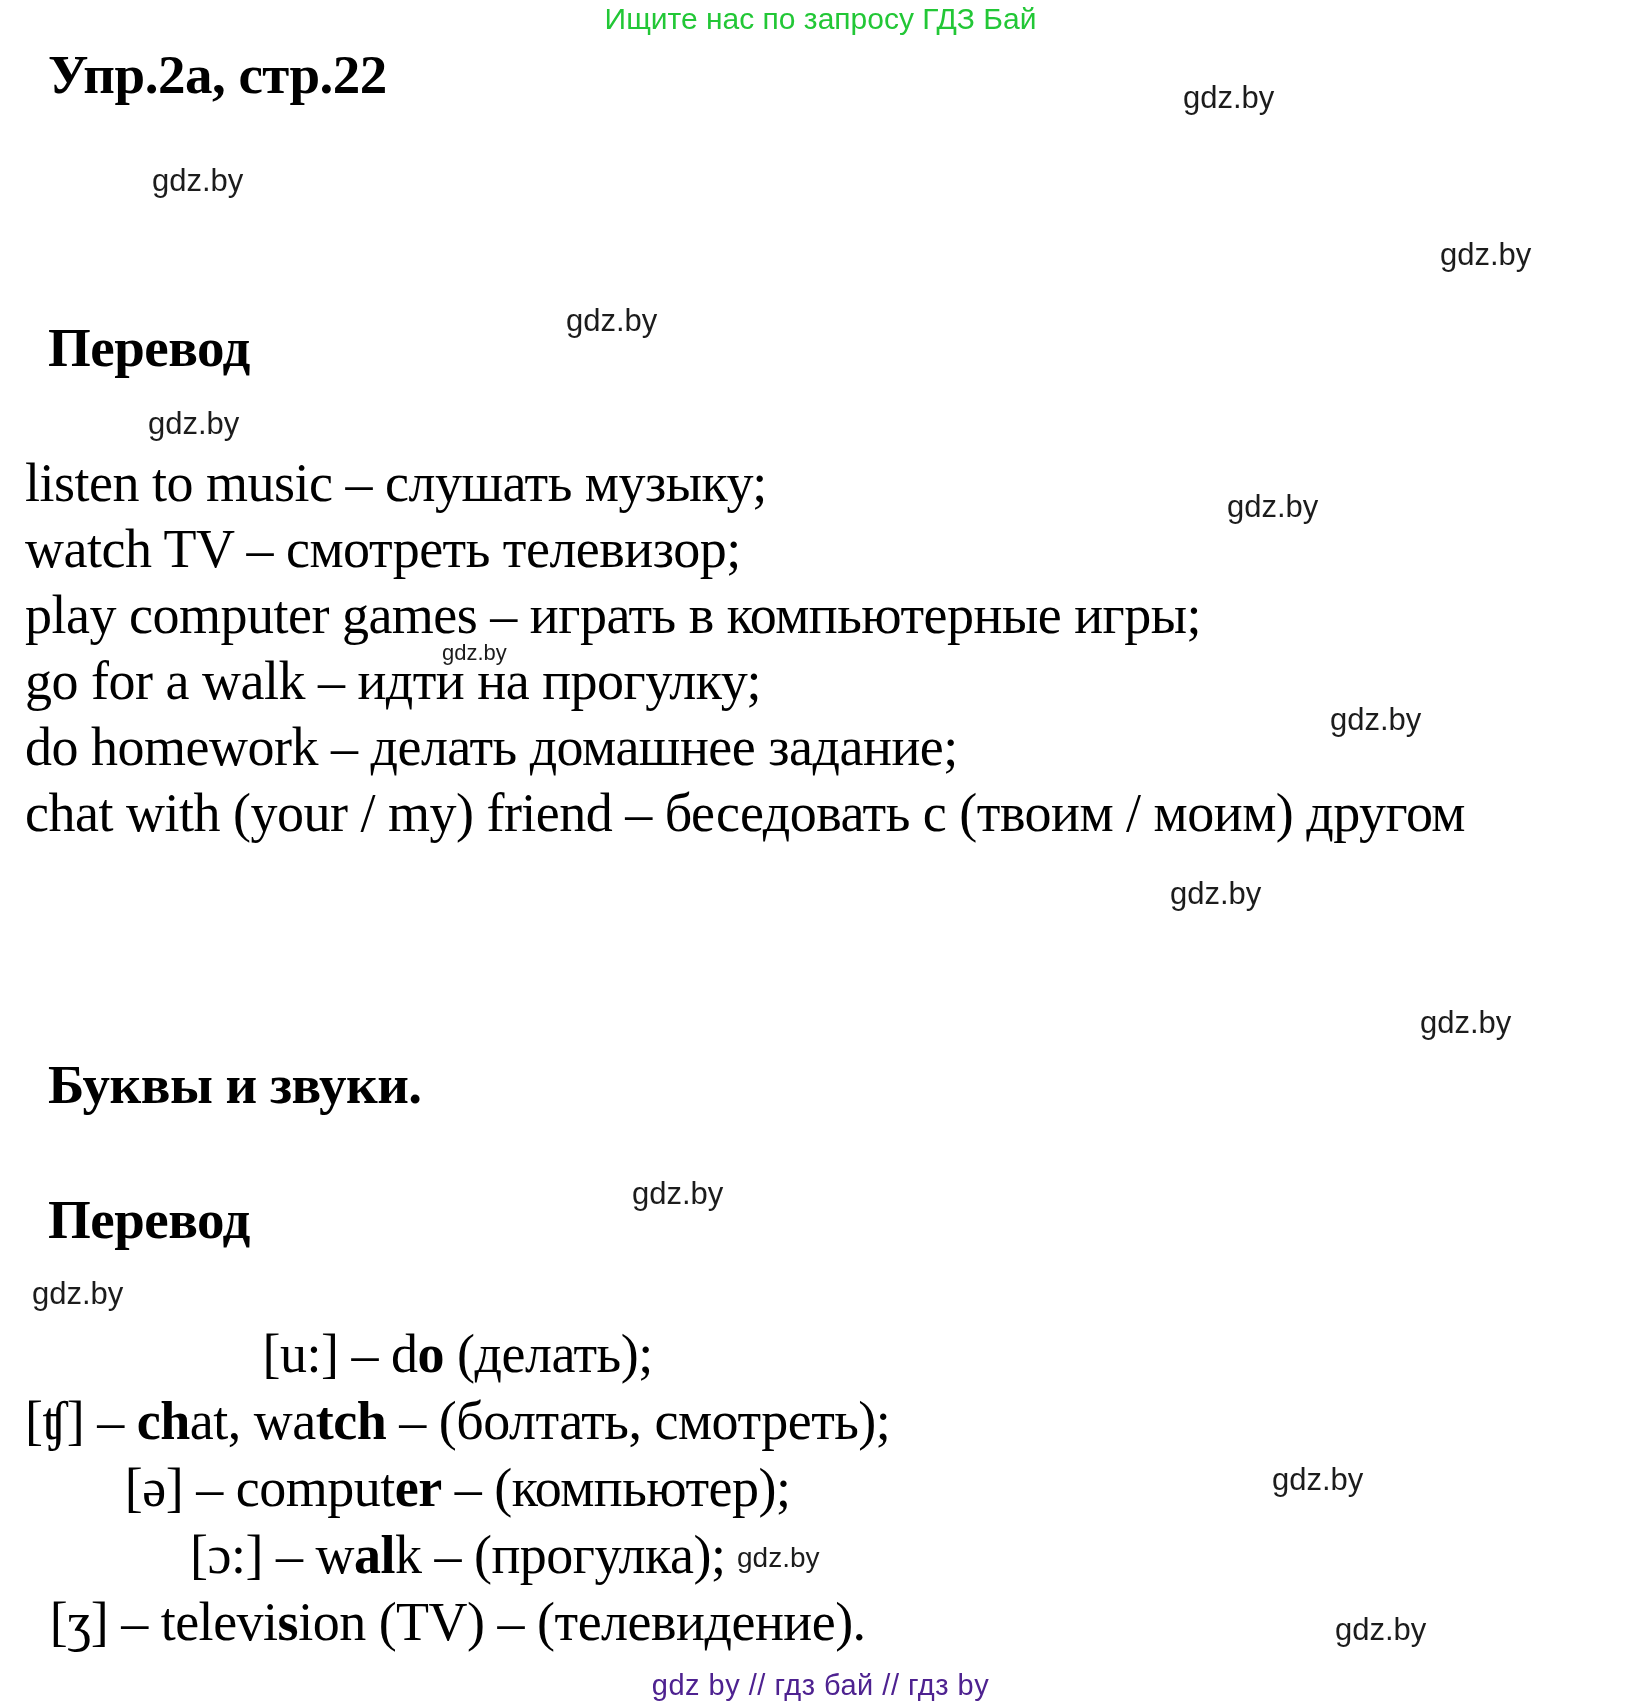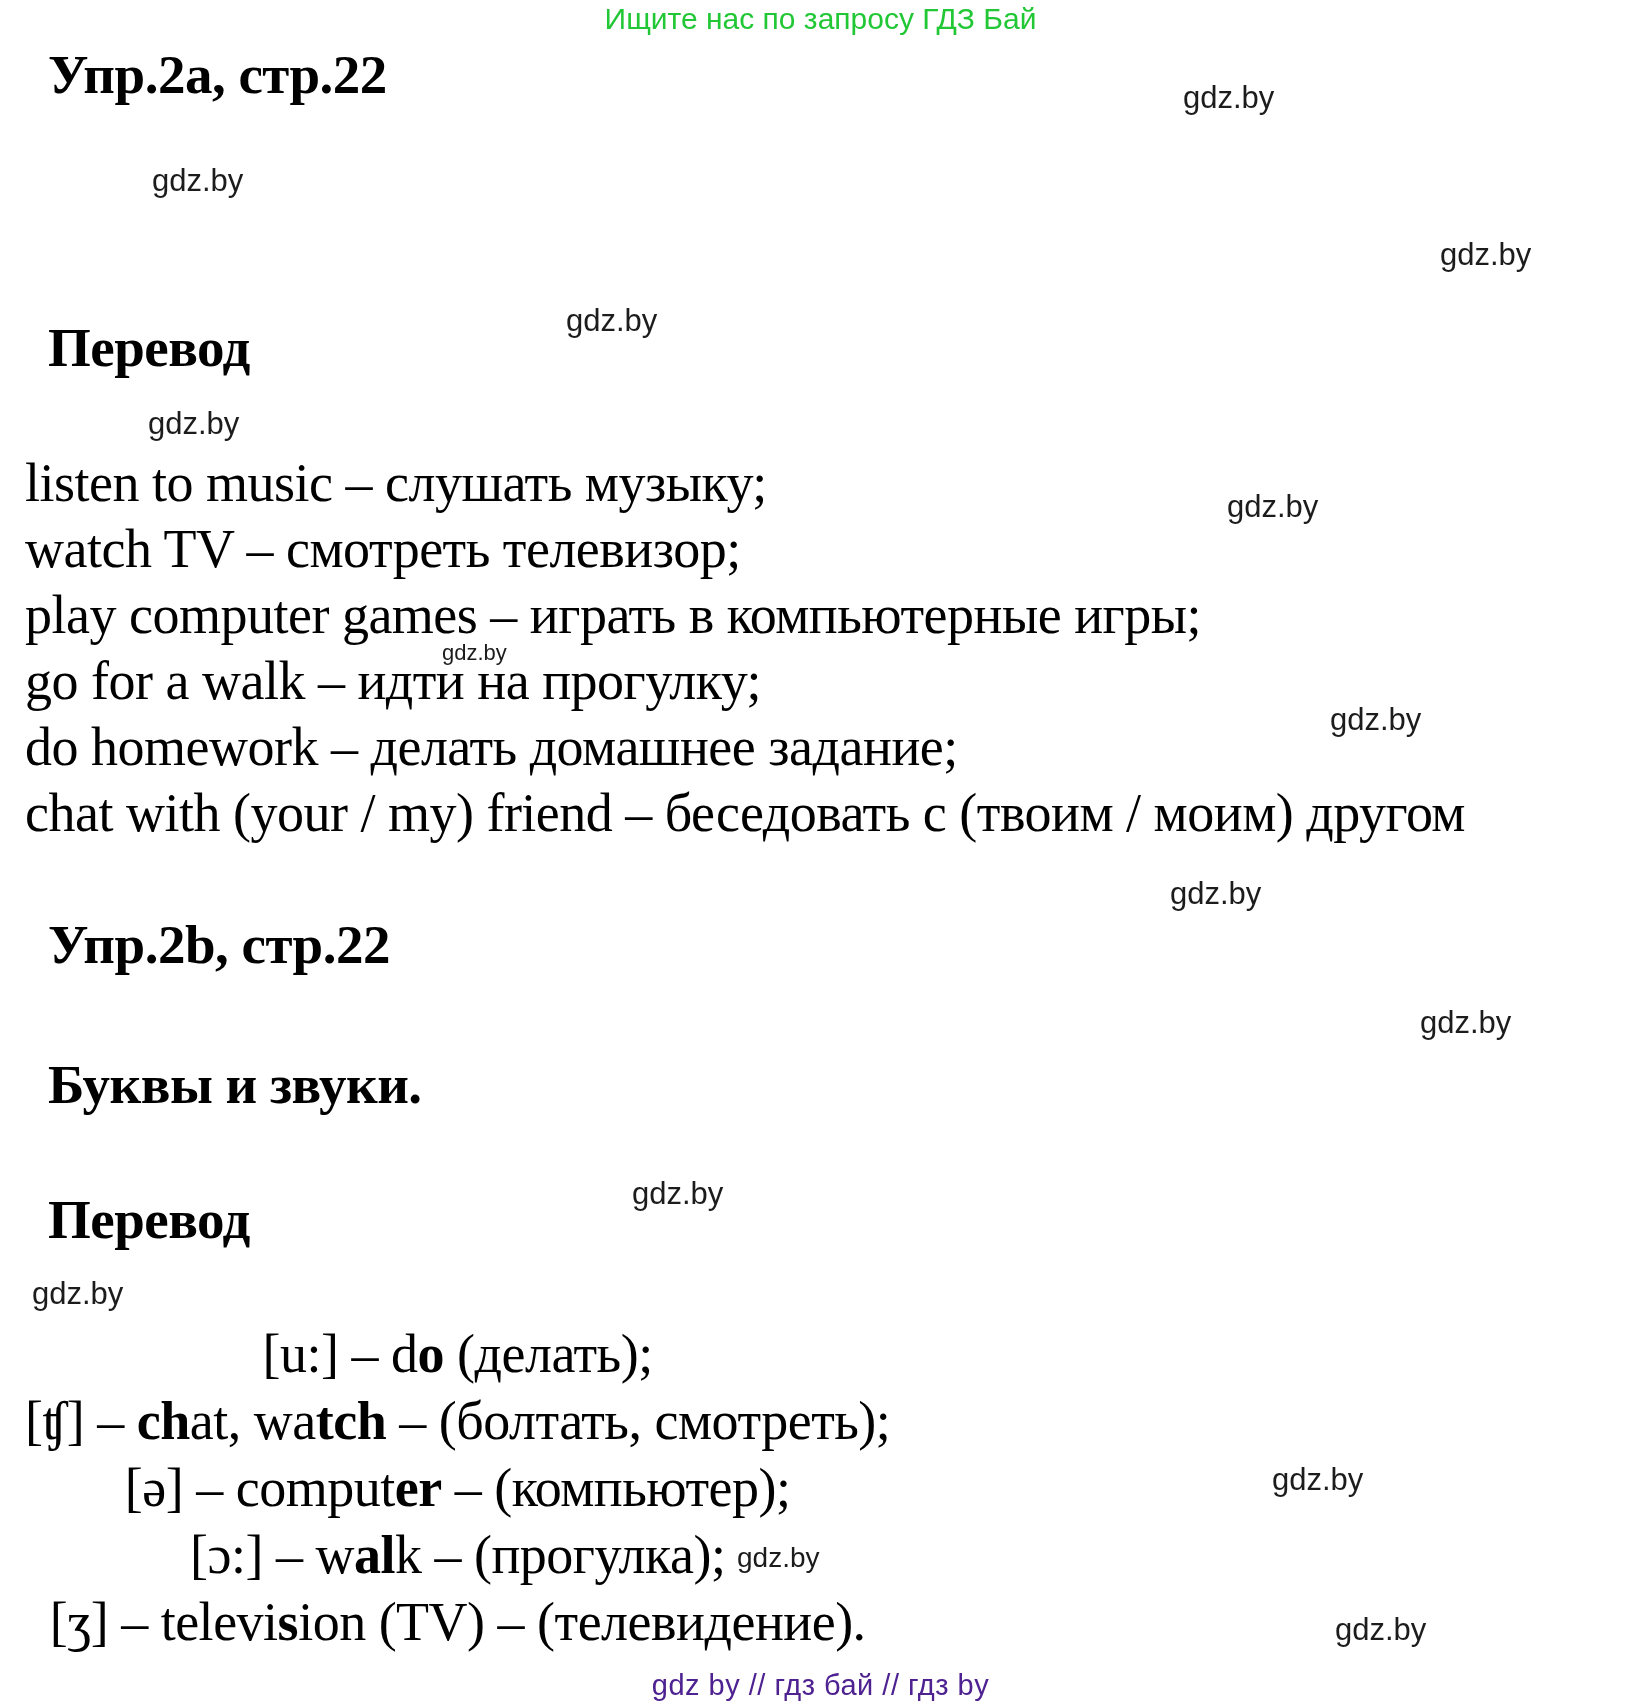--- a/index.html
+++ b/index.html
@@ -76,21 +76,20 @@
 
   <div class="tr-list" style="top:450px">
     <div class="tr-line">listen to music – слушать музыку;</div>
     <div class="tr-line">watch TV – смотреть телевизор;</div>
     <div class="tr-line">play computer games – играть в компьютерные игры;</div>
     <div class="tr-line">go for a walk – идти на прогулку;</div>
     <div class="tr-line">do homework – делать домашнее задание;</div>
     <div class="tr-line">chat with (your / my) friend – беседовать с (твоим / моим) другом</div>
   </div>
 
-  <div class="heading" style="top:915px">Упр.2b, стр.22</div>
   <div class="heading" style="top:1055px">Буквы и звуки.</div>
   <div class="heading" style="top:1190px">Перевод</div>
 
   <div class="tr-list sounds" style="top:1321px">
     <div class="tr-line"><span>[u:] – d</span><b>o</b><span> (делать);</span></div>
     <div class="tr-line"><span>[ʧ] – </span><b>ch</b><span>at, wa</span><b>tch</b><span> – (болтать, смотреть);</span></div>
     <div class="tr-line"><span>[ə] – comput</span><b>er</b><span> – (компьютер);</span></div>
     <div class="tr-line"><span>[ɔ:] – w</span><b>al</b><span>k – (прогулка);</span></div>
     <div class="tr-line"><span>[ʒ] – televi</span><b>s</b><span>ion (TV) – (телевидение).</span></div>
   </div>

